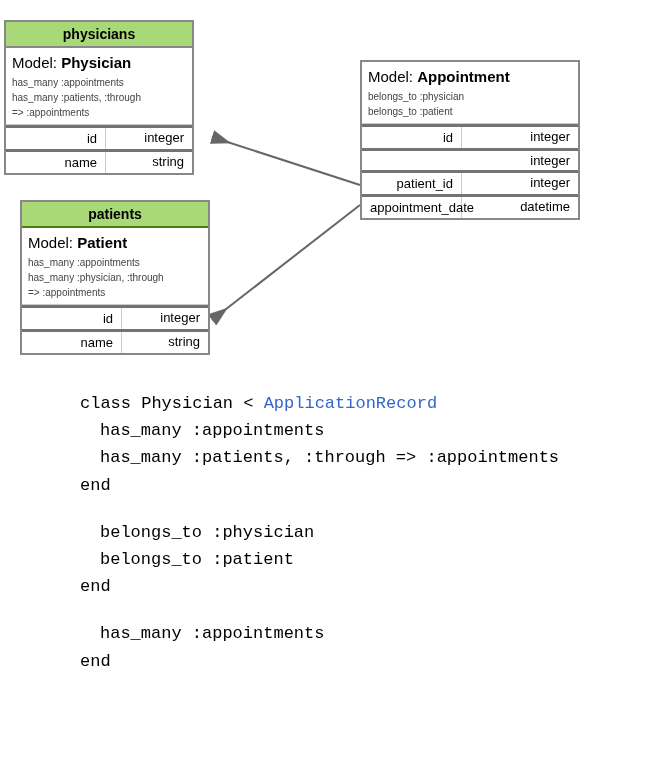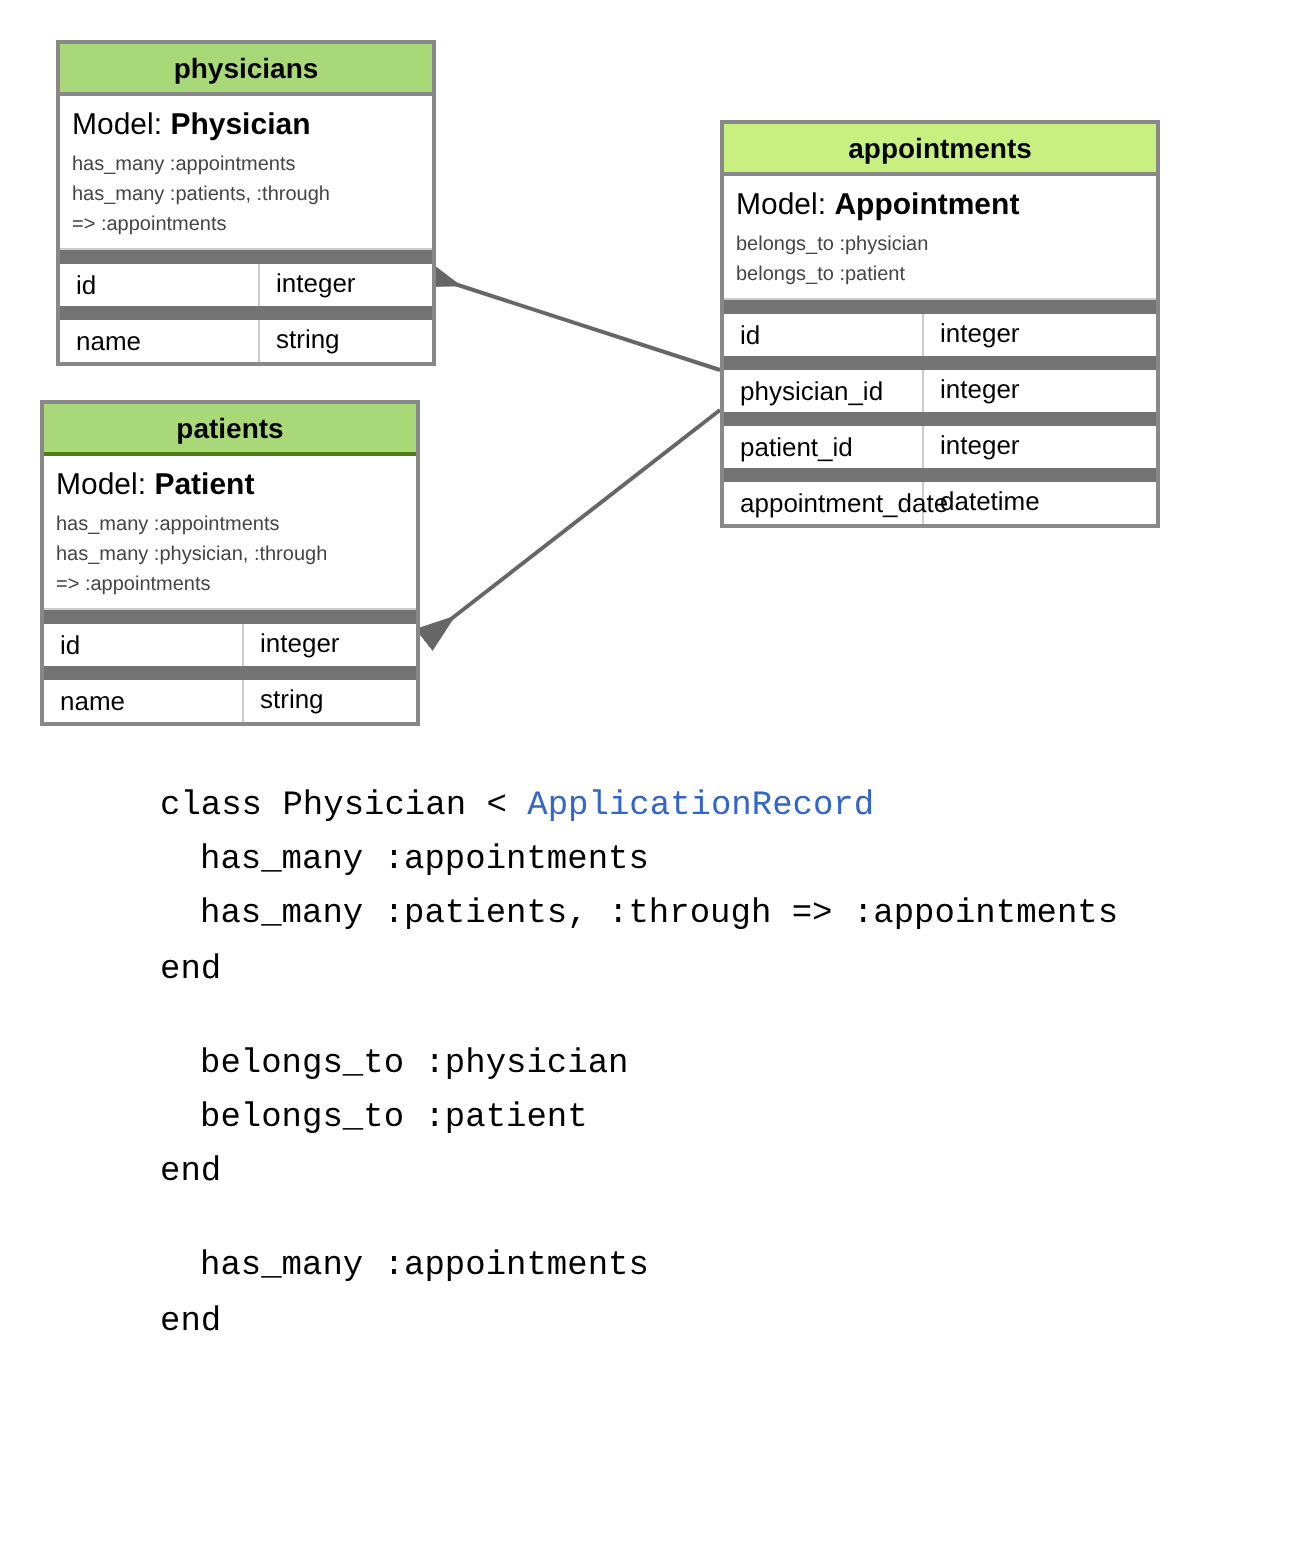--- a/index.html
+++ b/index.html
@@ -62,41 +62,42 @@
       font-weight: bold;
     }
 
     .entity-info .assoc-line {
       font-size: 10px;
       color: #444;
     }
 
     .entity-row {
       display: flex;
-      border-top: 7px solid #737373;
+      border-top: 3px solid #737373;
+      text-align: right;
     }
 
     .entity-row:first-child {
       border-top: none;
     }
 
     .cell-name {
       padding: 3px 8px;
       width: 100px;
       border-right: 1px solid #ccc;
     }
 
     .cell-type {
       padding: 2px 8px;
       flex: 1;
     }
 
     
     .physicians-box {
-      left: 28px;
+      left: 4px;
       top: 20px;
       width: 190px;
     }
 
     .appointments-box {
       left: 360px;
       top: 60px;
       width: 220px;
     }
 
@@ -162,32 +163,30 @@
       <div class="cell-name">id</div>
       <div class="cell-type">integer</div>
     </div>
     <div class="entity-row">
       <div class="cell-name">name</div>
       <div class="cell-type">string</div>
     </div>
   </div>
 
   <div class="entity-box appointments-box">
-    <div class="entity-header appointments-header">appointments</div>
     <div class="entity-info">
       <div class="model-line">Model: <span class="model-name">Appointment</span></div>
       <div class="assoc-line">belongs_to :physician</div>
       <div class="assoc-line">belongs_to :patient</div>
     </div>
     <div class="entity-row">
       <div class="cell-name">id</div>
       <div class="cell-type">integer</div>
     </div>
     <div class="entity-row">
-      <div class="cell-name">physician_id</div>
       <div class="cell-type">integer</div>
     </div>
     <div class="entity-row">
       <div class="cell-name">patient_id</div>
       <div class="cell-type">integer</div>
     </div>
     <div class="entity-row">
       <div class="cell-name">appointment_date</div>
       <div class="cell-type">datetime</div>
     </div>

